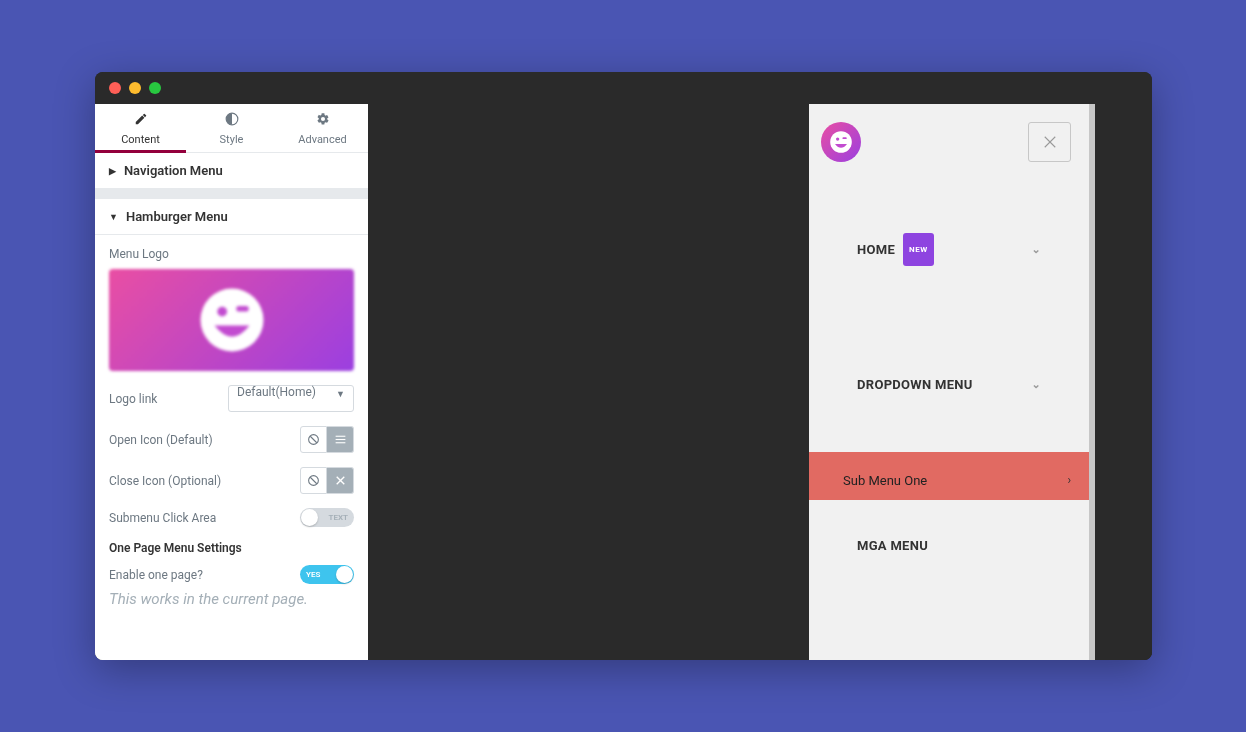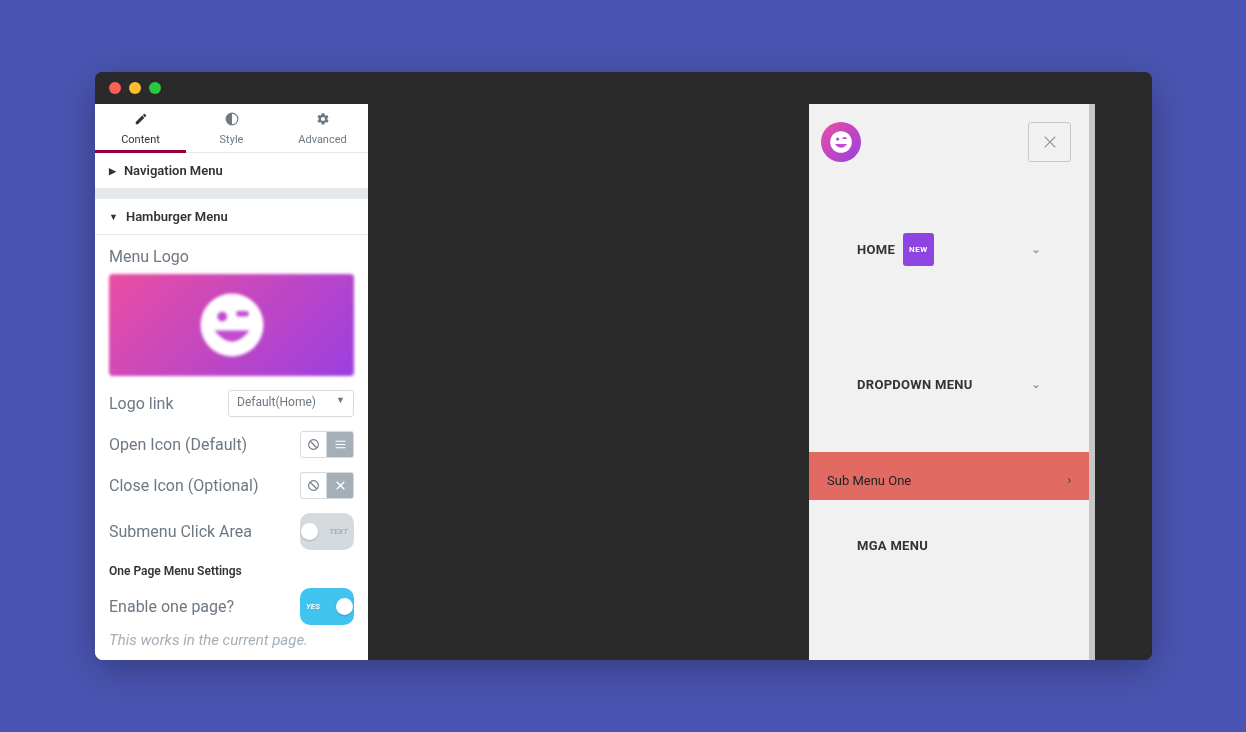--- a/index.html
+++ b/index.html
@@ -88,21 +88,21 @@
   .section-divider { height: 10px; background: #e6e9ec; }
   
   .panel-body {
     padding: 12px 14px;
     background: #fff;
     flex: 1;
     overflow-y: auto;
   }
   
   .field-label {
-    font-size: 16px;
+    font-size: 12px;
     color: #6d7882;
     margin-bottom: 8px;
   }
   
   .logo-preview {
     width: 100%;
     height: 102px;
     border-radius: 4px;
     background: linear-gradient(135deg, #e94ea3 0%, #9b3fe0 100%);
     display: flex;
@@ -122,23 +122,23 @@
   .row .field-label { margin-bottom: 0; }
   
   .select {
     width: 126px;
     height: 27px;
     border: 1px solid #d5dadf;
     border-radius: 3px;
     background: #fff;
     font-size: 12px;
     color: #6d7882;
-    padding: 4px 8px;
-    display: flex;
-    align-items: flex-start;
+    padding: 12px 8px;
+    display: flex;
+    align-items: flex-end;
     justify-content: space-between;
     cursor: pointer;
   }
   
   .icon-choices {
     display: flex;
     gap: 0;
   }
   .icon-choice {
     width: 27px;
@@ -150,28 +150,27 @@
     justify-content: center;
     cursor: pointer;
     color: #6d7882;
   }
   .icon-choice:first-child { border-radius: 3px 0 0 3px; }
   .icon-choice:last-child { border-radius: 0 3px 3px 0; border-left: none; }
   .icon-choice.active { background: #a4afb7; color: #fff; }
   
   .toggle {
     width: 54px;
-    height: 37px;
+    height: 19px;
     border-radius: 10px;
     background: #d5dadf;
     position: relative;
     cursor: pointer;
     display: flex;
     align-items: center;
-    font-style: italic;
   }
   .toggle .knob {
     width: 17px;
     height: 17px;
     border-radius: 50%;
     background: #fff;
     position: absolute;
     left: 1px;
     box-shadow: 0 1px 2px rgba(0,0,0,0.2);
   }
@@ -299,20 +298,21 @@
   .sub-block { background: #e16a62; }
   .sub-item {
     padding: 0 18px;
     height: 48px;
     display: flex;
     align-items: center;
     justify-content: space-between;
     color: #222;
     font-size: 13px;
     cursor: pointer;
+    margin-left: 16px;
   }
   .sub-item:first-child { padding-top: 8px; }
   .sub-item .rchev { color: #333; font-size: 12px; }
 
   .caret { font-size: 9px; }
 </style>
 </head>
 <body>
 
 <div class="window">

